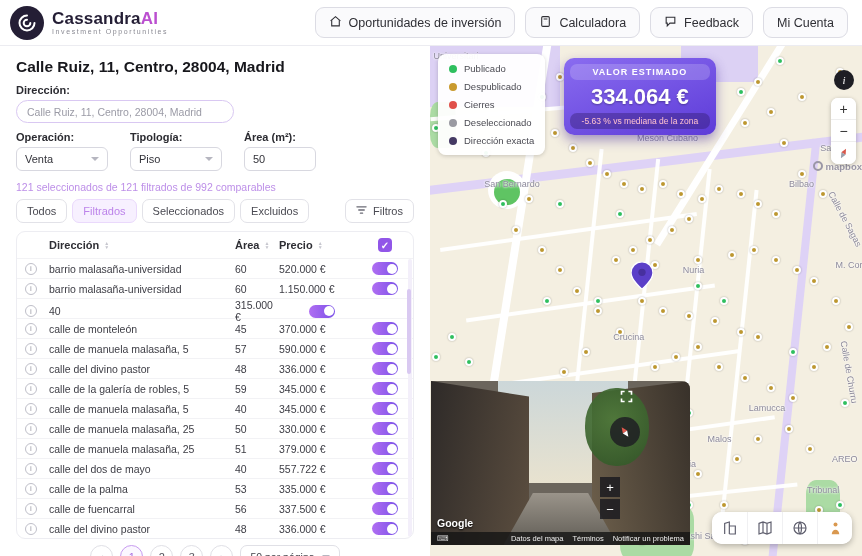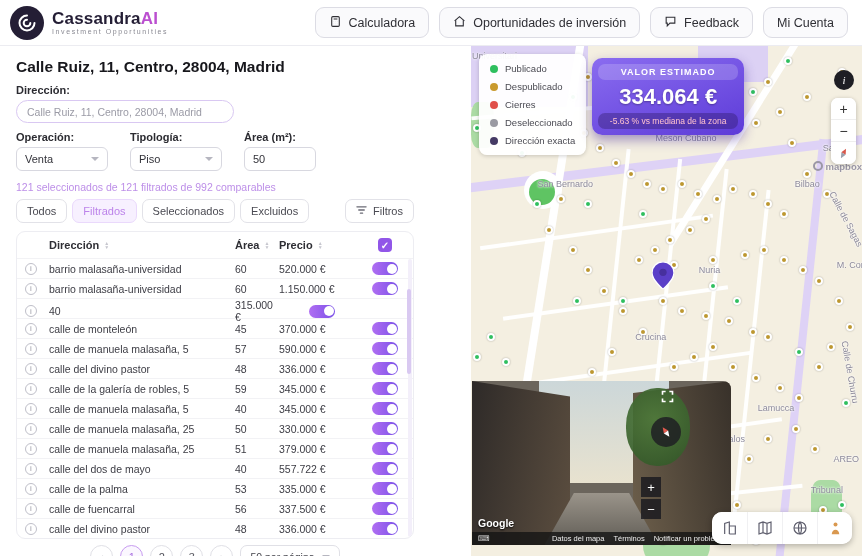--- a/index.html
+++ b/index.html
@@ -11,21 +11,21 @@
   .header { height:46px; display:flex; align-items:center; padding:0 14px 0 10px; border-bottom:1px solid #ececf1; background:#fff; position:relative; z-index:9; }
   .logo { display:flex; align-items:center; gap:8px; }
   .logo-circle { width:34px; height:34px; border-radius:50%; background:#241e35; display:flex; align-items:center; justify-content:center; flex:0 0 auto; }
   .brand-line { font-size:17px; font-weight:bold; color:#241e35; letter-spacing:.2px; line-height:18px; }
   .brand-ai { color:#bb4fd0; }
   .brand-sub { font-size:7px; color:#8a8a93; letter-spacing:1.6px; }
   .nav { margin-left:auto; display:flex; gap:10px; }
   .nav-btn { height:31px; display:flex; align-items:center; gap:7px; padding:0 13px; border:1px solid #dcdce4; border-radius:9px; background:#fafafc; font-size:12.5px; color:#2f2f35; white-space:nowrap; }
 
   
-  .main { display:flex; height:510px;gap:41px; }
+  .main { display:flex; height:510px; }
   .left { width:430px; padding:8px 16px 0; flex:0 0 auto; }
   .map { flex:1; position:relative; background:#f4efe1; overflow:hidden; }
 
   
   .page-title { font-size:15.5px; font-weight:bold; color:#17171c; margin:4px 0 8px; }
   .field-label { font-size:11px; font-weight:bold; color:#2b2b31; margin-bottom:4px; }
   .addr-input { width:218px; height:23px; border:1px solid #d9c8f2; border-radius:12px; padding:0 10px; font-size:10.5px; color:#9b9ba6; display:flex; align-items:center; background:#fff; white-space:nowrap; overflow:hidden; }
   .fields-row { display:flex; gap:22px; margin-top:8px; }
   .select, .area-input { width:92px; height:24px; border:1px solid #d8d8e0; border-radius:6px; display:flex; align-items:center; justify-content:space-between; padding:0 8px; font-size:11px; color:#33333a; background:#fff; }
   .area-input { width:72px; }
@@ -120,31 +120,31 @@
         </svg>
     </div>
     <div>
       <div class="brand-line"><span>Cassandra</span><span class="brand-ai">AI</span></div>
       <div class="brand-sub">Investment  Opportunities</div>
     </div>
   </div>
   <nav class="nav">
     <button class="nav-btn">
       <span><svg width="13" height="13" viewBox="0 0 24 24" fill="none" stroke="#2f2f35" stroke-width="2">
+            <path d="M3 11l9-8 9 8"></path>
+            <path d="M5 9.5V20h14V9.5"></path>
+          </svg></span>
+      <span>Oportunidades de inversión</span>
+    </button>
+    <button class="nav-btn">
+      <span><svg width="13" height="13" viewBox="0 0 24 24" fill="none" stroke="#2f2f35" stroke-width="2">
             <rect x="5" y="3" width="14" height="18" rx="2"></rect>
             <path d="M8.5 7.5h7M9 12h.1M12 12h.1M15 12h.1M9 16h.1M12 16h.1M15 16h.1"></path>
           </svg></span>
       <span>Calculadora</span>
-    </button>
-    <button class="nav-btn">
-      <span><svg width="13" height="13" viewBox="0 0 24 24" fill="none" stroke="#2f2f35" stroke-width="2">
-            <path d="M3 11l9-8 9 8"></path>
-            <path d="M5 9.5V20h14V9.5"></path>
-          </svg></span>
-      <span>Oportunidades de inversión</span>
     </button>
     <button class="nav-btn">
       <span><svg width="13" height="13" viewBox="0 0 24 24" fill="none" stroke="#2f2f35" stroke-width="2">
             <path d="M4 4h16v11H11l-5 5v-5H4z"></path>
           </svg></span>
       <span>Feedback</span>
     </button>
     <button class="nav-btn">
       <span>Mi Cuenta</span>
     </button>
@@ -466,21 +466,21 @@
         <div class="dot" style="left: 55%; top: 75%; background: rgb(47, 191, 95);"></div>
         <div class="dot" style="left: 96%; top: 70%; background: rgb(47, 191, 95);"></div>
         <div class="dot" style="left: 60%; top: 90%; background: rgb(47, 191, 95);"></div>
         <div class="dot" style="left: 67%; top: 93%; background: rgb(47, 191, 95);"></div>
         <div class="dot" style="left: 90%; top: 94%; background: rgb(47, 191, 95);"></div>
         <div class="dot" style="left: 95%; top: 90%; background: rgb(47, 191, 95);"></div>
         <div class="dot" style="left: 73%; top: 97%; background: rgb(47, 191, 95);"></div>
         <div class="dot" style="left: 49%; top: 97%; background: rgb(47, 191, 95);"></div>
         <span class="maplabel" style="left: 6%; top: 2%;">Universitari</span>
         <span class="maplabel" style="left: 55%; top: 18%;">Mesón Cubano</span>
-        <span class="maplabel" style="left: 19%; top: 27%; margin-left: 20px;">San Bernardo</span>
+        <span class="maplabel" style="left: 19%; top: 27%;">San Bernardo</span>
         <span class="maplabel" style="left: 86%; top: 27%;">Bilbao</span>
         <span class="maplabel" style="left: 94%; top: 20%;">Samara</span>
         <span class="maplabel" style="left: 96%; top: 34%; transform: translate(-50%, -50%) rotate(62deg);">Calle de Sagas</span>
         <span class="maplabel" style="left: 61%; top: 44%;">Nuria</span>
         <span class="maplabel" style="left: 97%; top: 43%;">M. Cor</span>
         <span class="maplabel" style="left: 46%; top: 57%;">Crucina</span>
         <span class="maplabel" style="left: 56%; top: 69%;">Cabrera</span>
         <span class="maplabel" style="left: 78%; top: 71%;">Lamucca</span>
         <span class="maplabel" style="left: 67%; top: 77%;">Malos</span>
         <span class="maplabel" style="left: 60%; top: 82%;">Dia</span>

